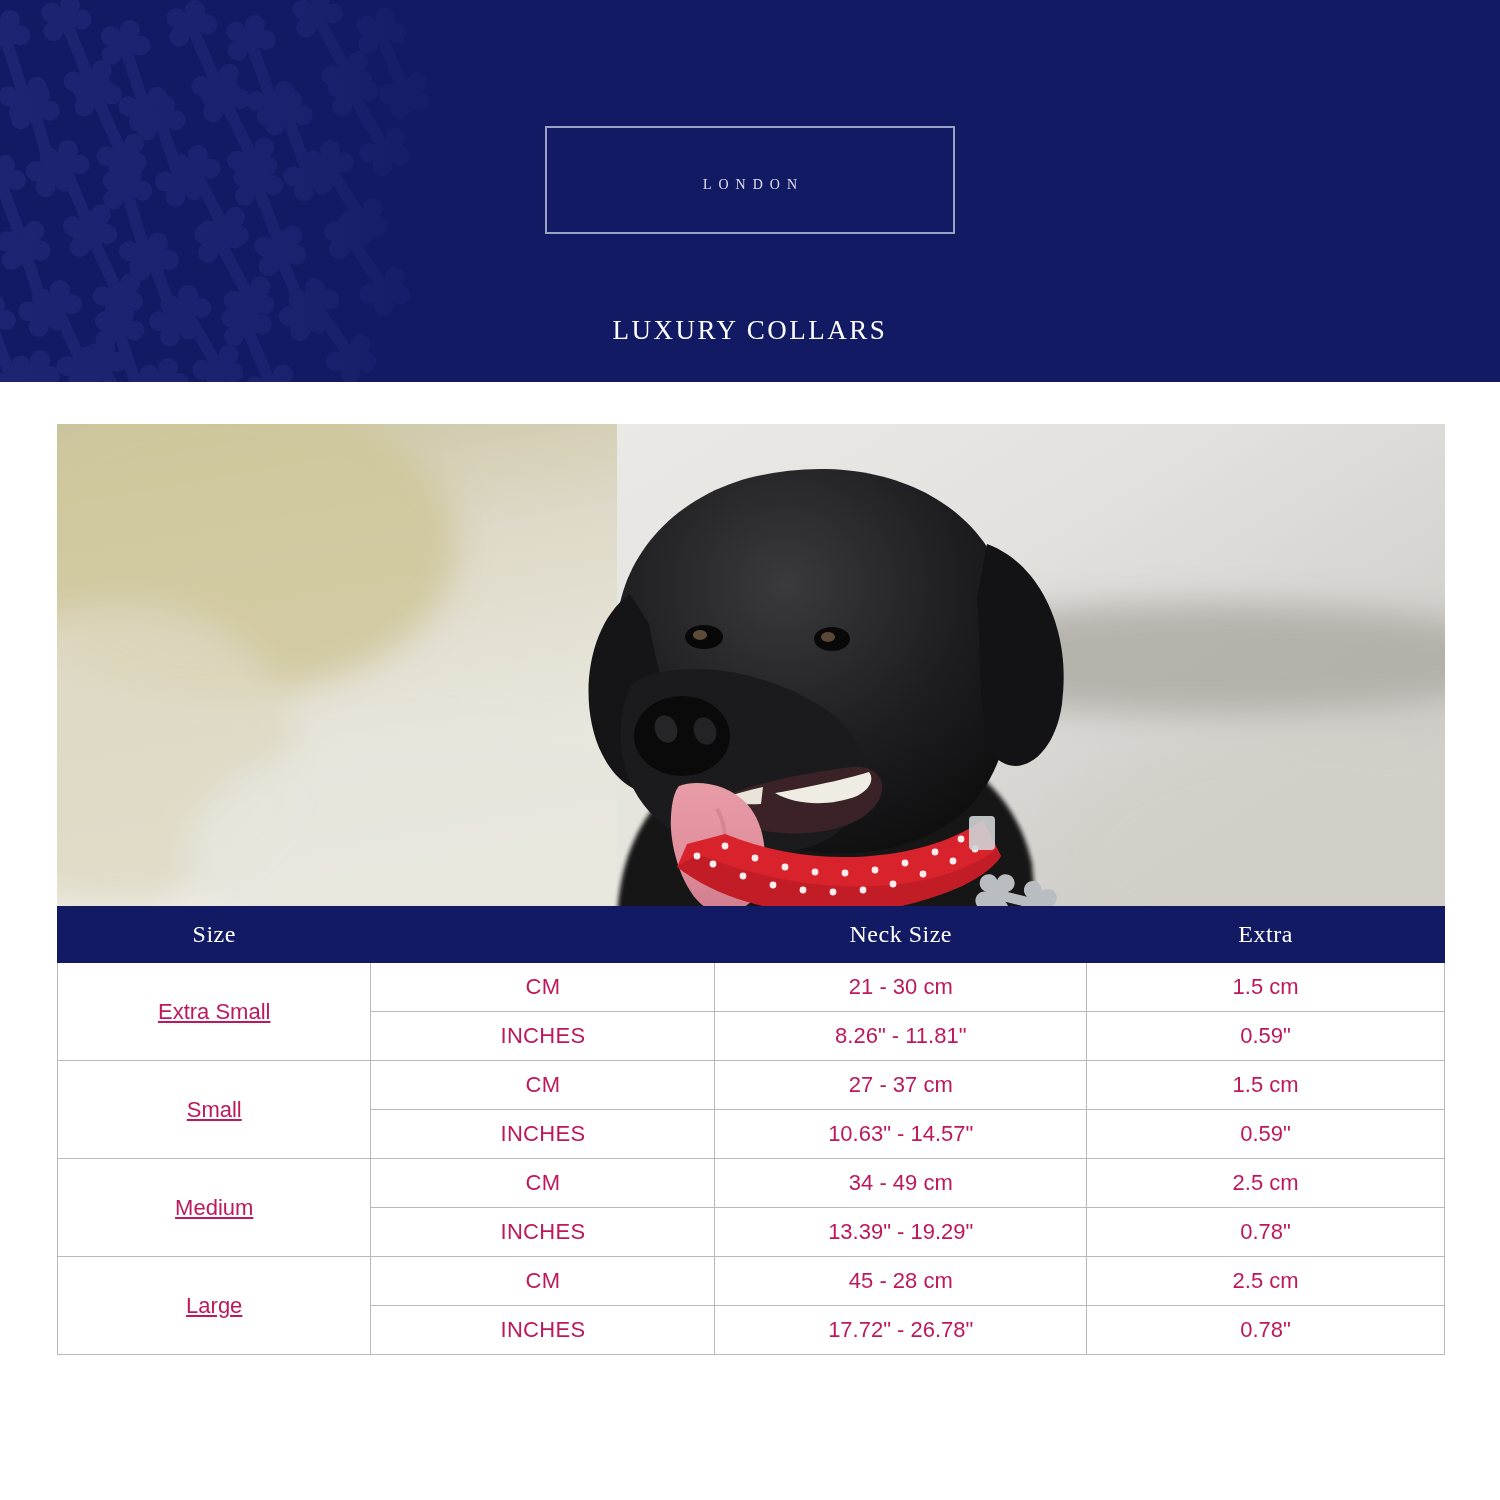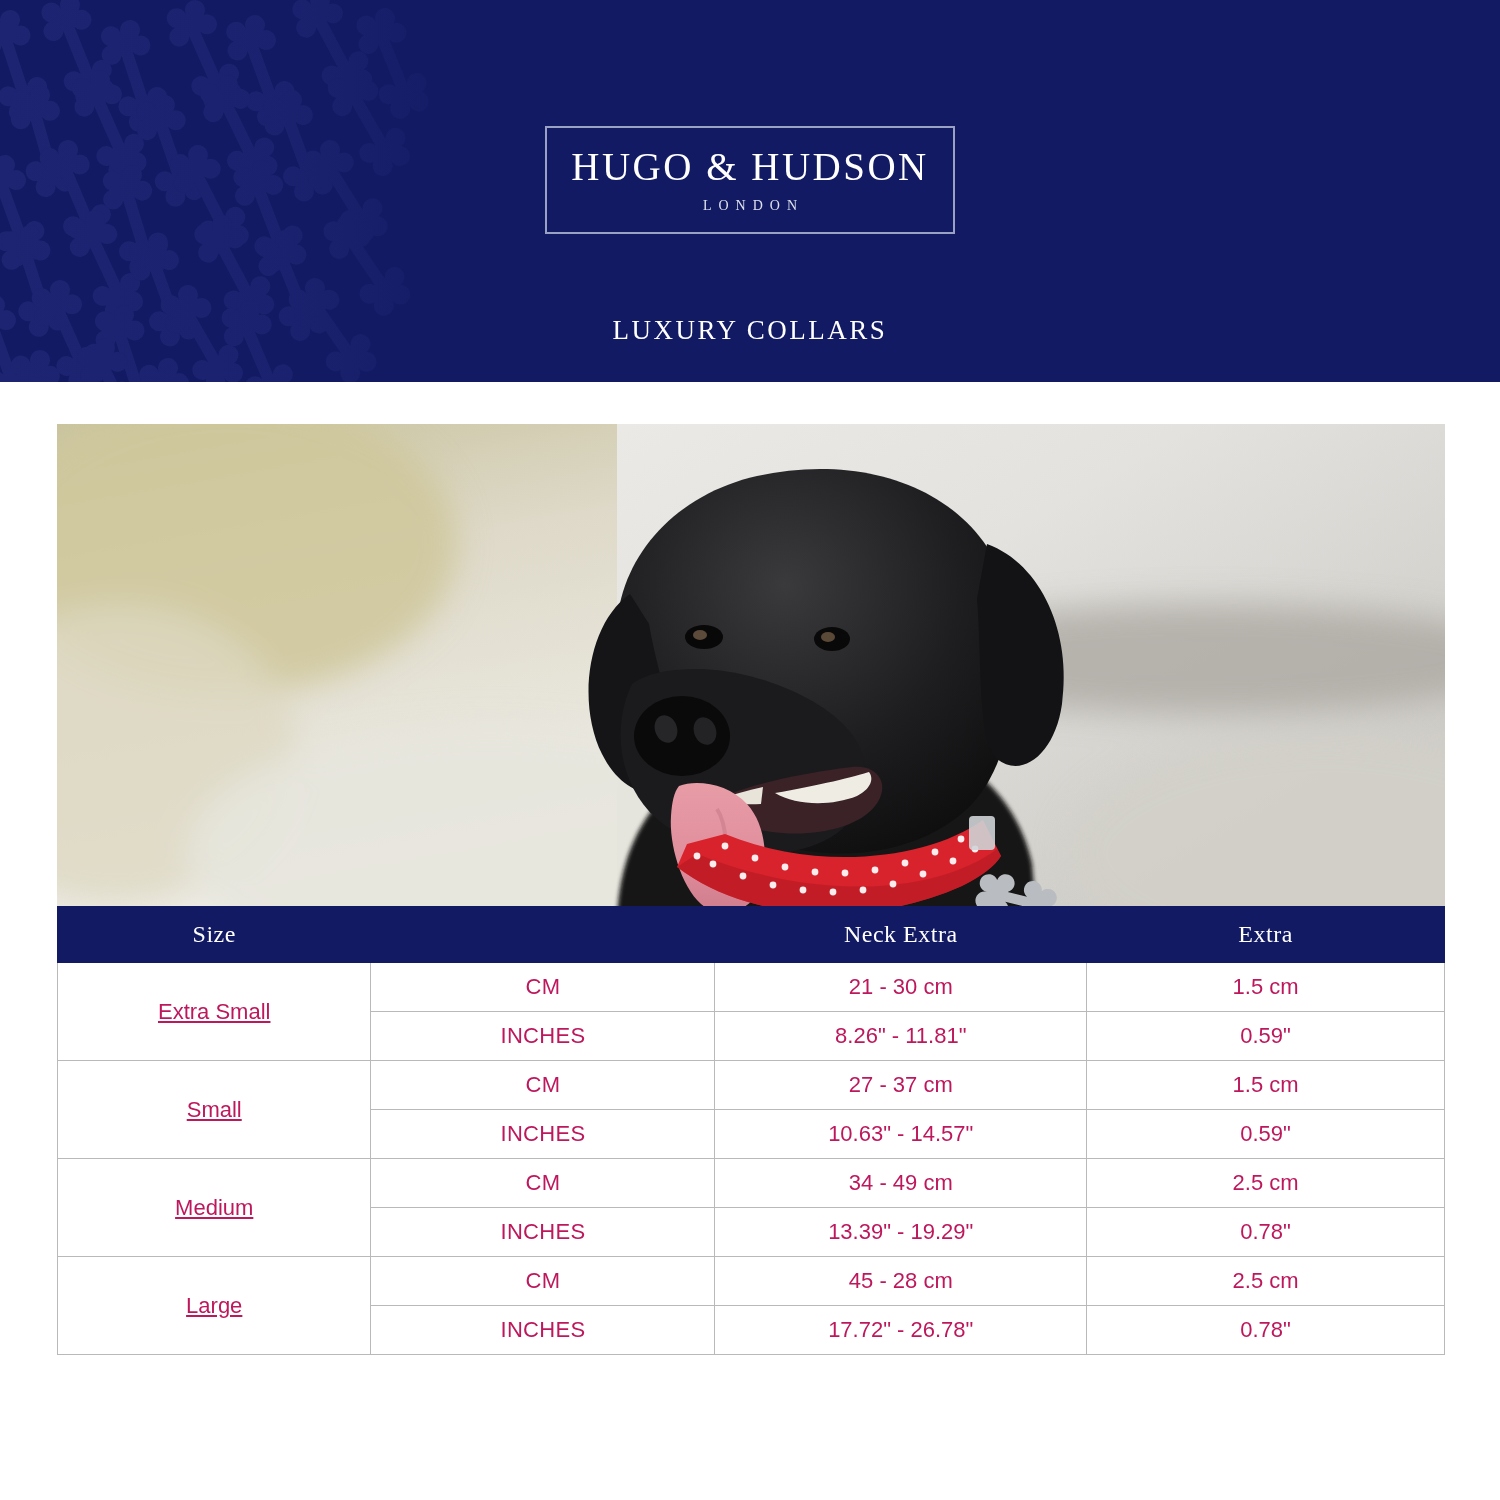--- a/index.html
+++ b/index.html
@@ -172,21 +172,20 @@
       <defs>
         <linearGradient id="fadeGrad" x1="0" y1="0" x2="1" y2="0">
           <stop offset="0%" stop-color="#121a63" stop-opacity="0"></stop>
           <stop offset="55%" stop-color="#121a63" stop-opacity="0.25"></stop>
           <stop offset="100%" stop-color="#121a63" stop-opacity="1"></stop>
         </linearGradient>
       </defs>
     </svg>
 
     <div class="logo-box">
-      <div class="logo-main">HUGO &amp; HUDSON</div>
       <div class="logo-sub">LONDON</div>
     </div>
 
     <div class="subtitle">LUXURY COLLARS</div>
   </div>
 
   <div class="hero">
     <svg viewBox="0 0 1388 503" preserveAspectRatio="xMidYMid slice">
       <defs>
         <linearGradient id="bg" x1="0" y1="0" x2="0.2" y2="1">
@@ -302,21 +301,21 @@
       <colgroup>
         <col class="col-size">
           <col class="col-unit">
           <col class="col-neck">
           <col class="col-width">
       </colgroup>
       <thead>
         <tr>
           <th>Size</th>
           <th></th>
-          <th>Neck Extra</th>
+          <th>Neck Size</th>
           <th>Extra</th>
         </tr>
       </thead>
       <tbody>
 
         <tr>
           <td class="size-name" rowspan="2">Extra Small</td>
           <td class="unit-cell">CM</td>
           <td>21 - 30 cm</td>
           <td>1.5 cm</td>

